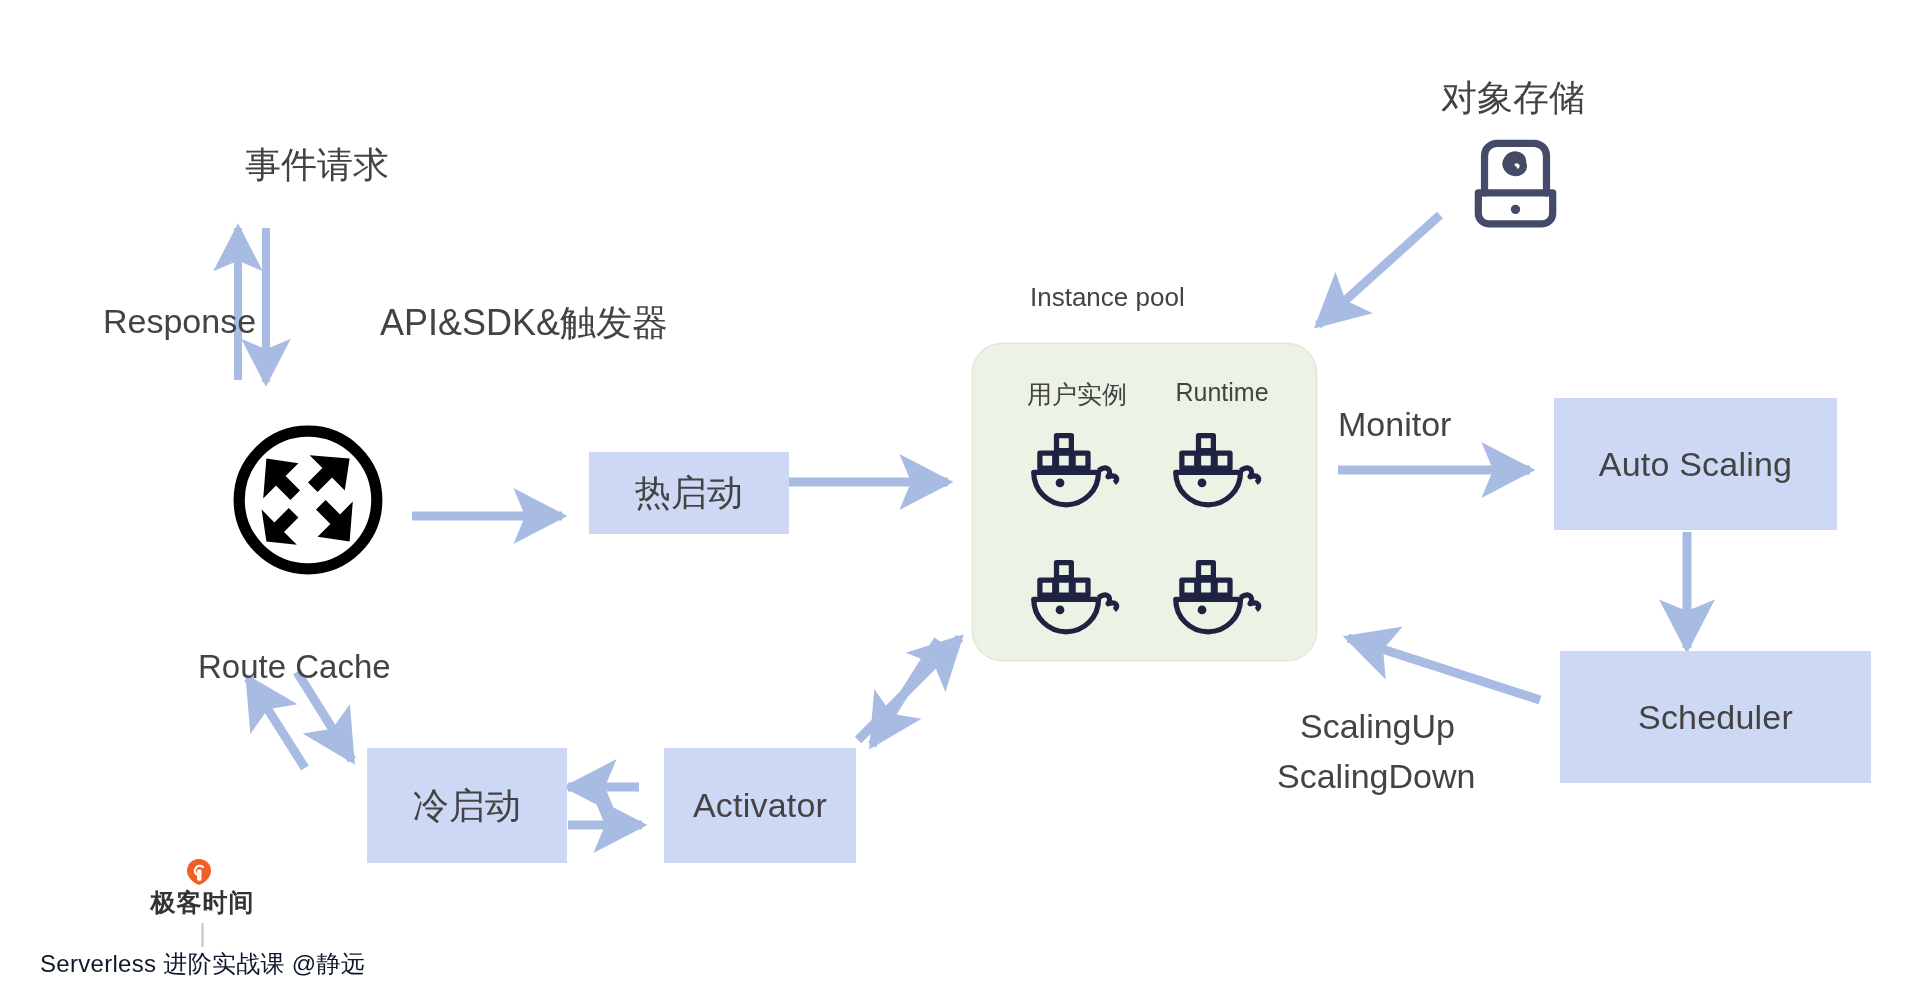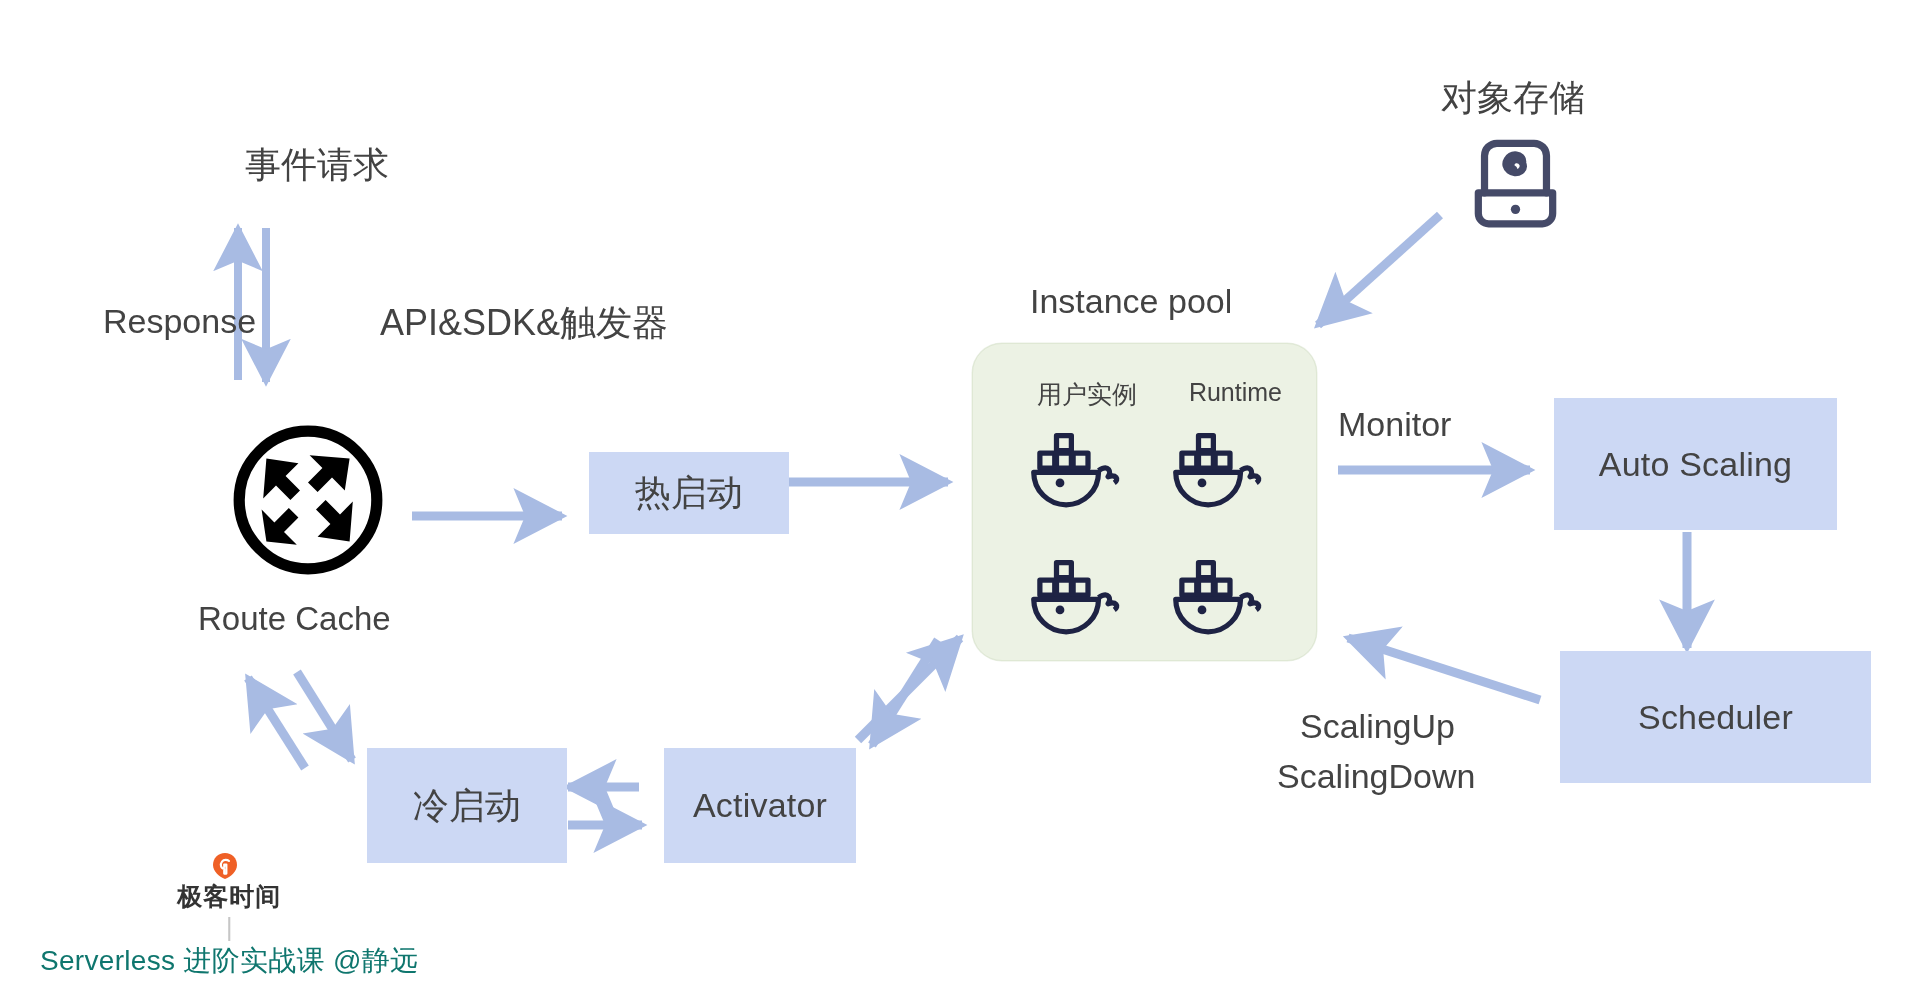--- a/index.html
+++ b/index.html
@@ -50,30 +50,30 @@
 
   
   .pool {
     background: #ecf2e4;
     border: 1px solid #dfe8d4;
     border-radius: 30px;
     box-shadow: 0 0 0 0.5px rgba(190,205,175,0.35);
   }
   .pool-title {
     position: absolute;
-    font-size: 34px;
+    font-size: 26px;
     color: #434343;
     white-space: nowrap;
   }
   .pool-col-label {
     position: absolute;
     font-size: 25px;
     color: #434343;
     white-space: nowrap;
-    text-align: right;
+    text-align: center;
   }
 
   
   .label {
     position: absolute;
     font-size: 34px;
     color: #434343;
     white-space: nowrap;
     line-height: 1.25;
   }
@@ -81,20 +81,21 @@
 
   
   .route-icon {
     position: absolute;
   }
   .caption {
     position: absolute;
     font-size: 33px;
     color: #434343;
     white-space: nowrap;
+    margin-top: 48px;
   }
 
   
   .footer {
     position: absolute;
     left: 40px;
     bottom: 26px;
     display: flex;
     align-items: center;
     gap: 0px;
@@ -112,22 +113,22 @@
     font-weight: bold;
     font-size: 25px;
     letter-spacing: 1px;
   }
   .footer .divider {
     color: #c6c6c6;
     margin: 0 12px;
     font-size: 25px;
   }
   .footer .sub {
-    color: #0f766e;
-    font-size: 28px;
+    color: #0f172a;
+    font-size: 24px;
     letter-spacing: 0.3px;
   }
 </style>
 </head>
 <body>
 
 <div id="canvas">
 
   <svg class="layer" viewBox="0 0 1920 1006">
     <defs>

